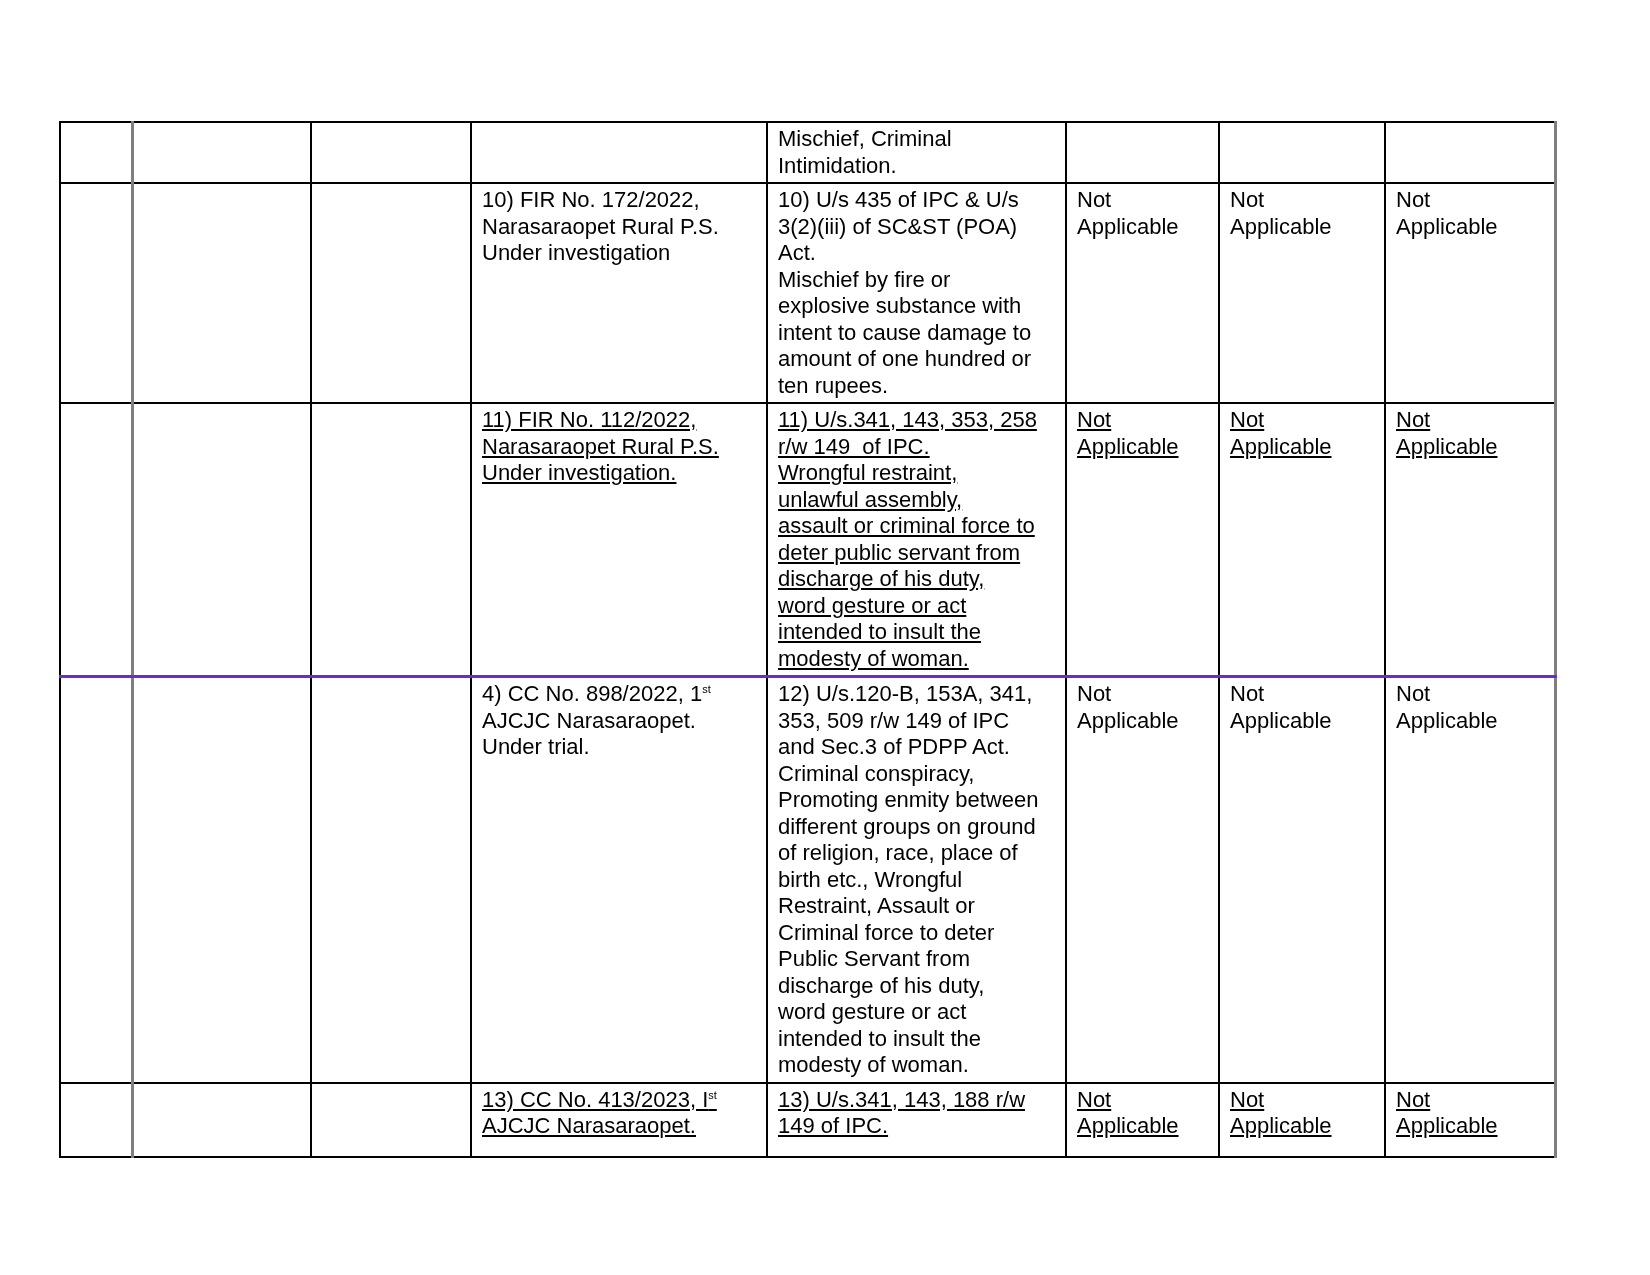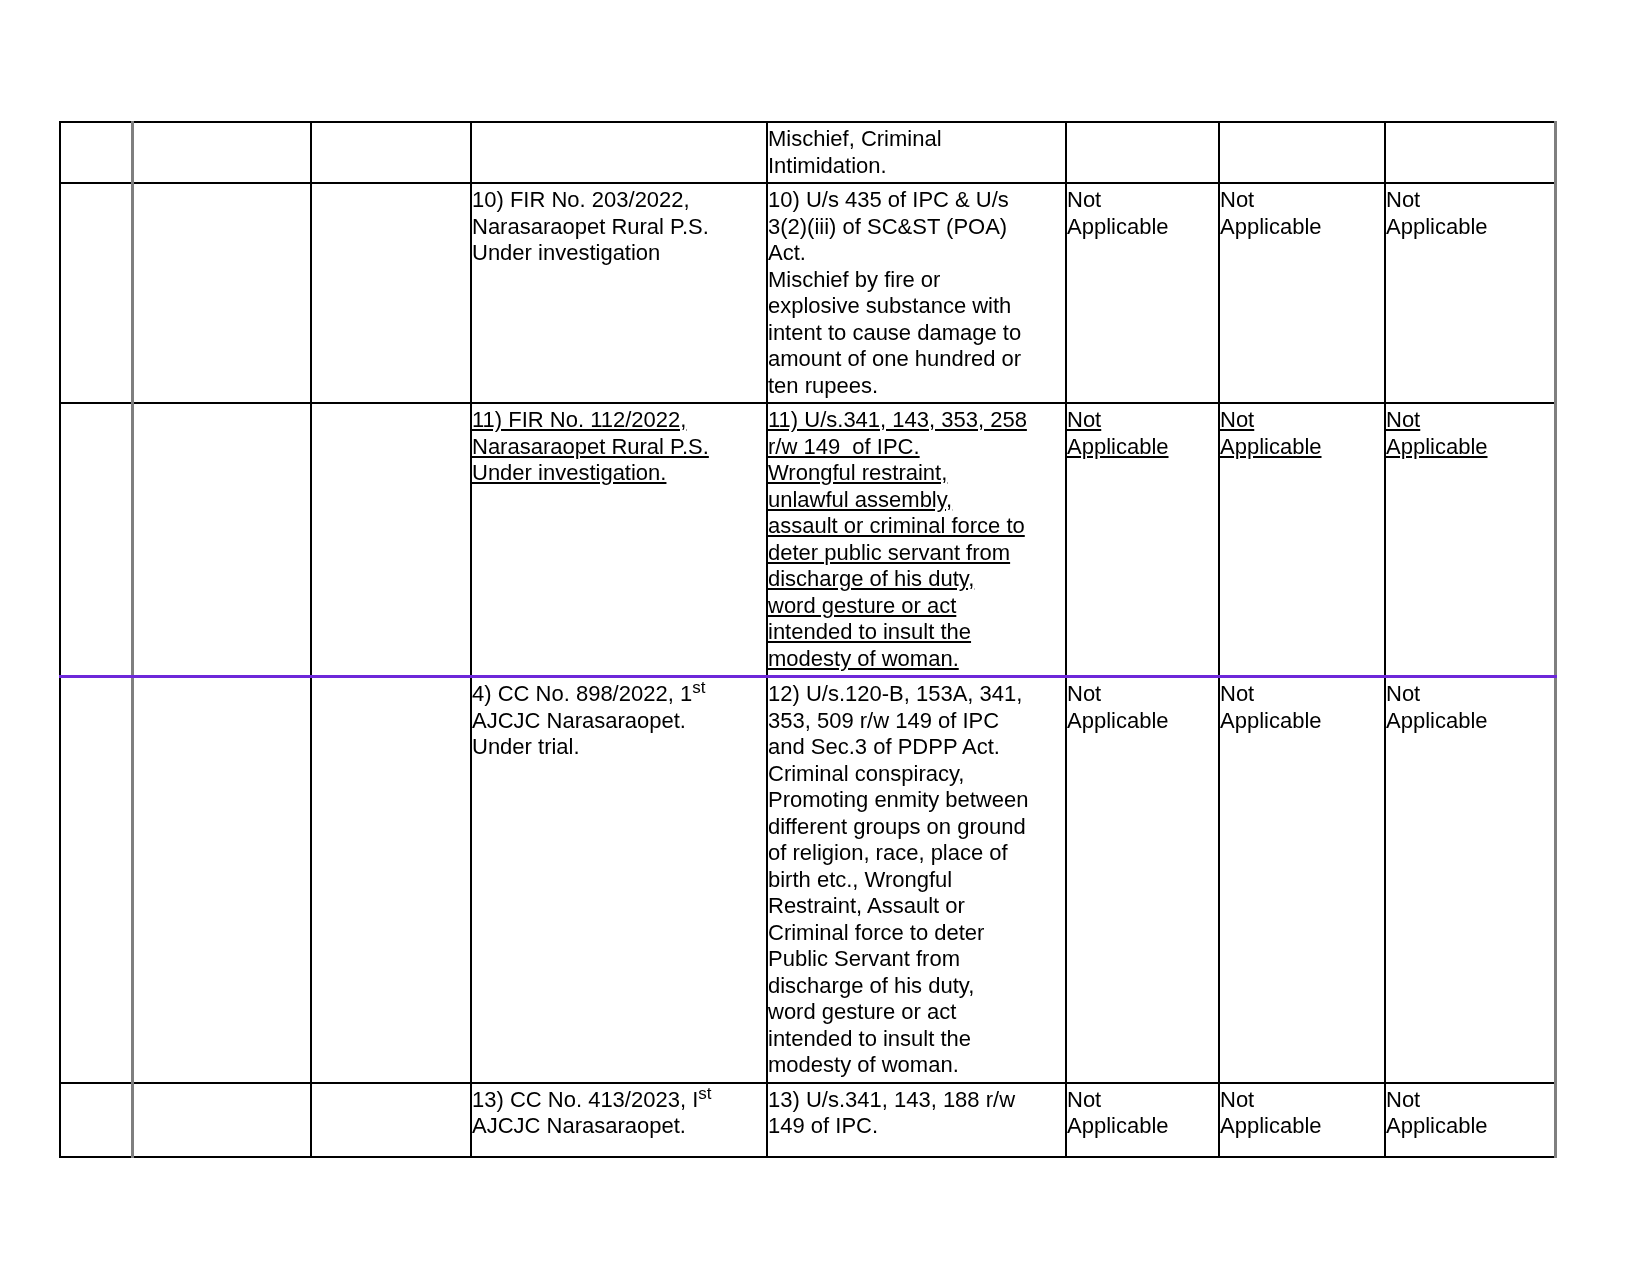--- a/index.html
+++ b/index.html
@@ -21,42 +21,42 @@
     left: 59px;
     top: 121px;
     width: 1495px;
     border-collapse: collapse;
     table-layout: fixed;
   }
   table.cases td {
     border: 2px solid #000000;
     vertical-align: top;
     text-align: left;
-    padding: 3px 0;
+    padding: 3px 10px;
     font-size: 22px;
     line-height: 26.5px;
     white-space: pre-wrap;
     overflow: hidden;
   }
   
   table.cases td.c1 { border-right: 3px solid #7f7f7f; }
   table.cases td.c2 { border-left: 3px solid #7f7f7f; }
   table.cases tr.row-11 td { border-bottom: 3px solid #6d28d9; text-decoration: underline; }
   table.cases tr.row-12 td { border-top: 3px solid #7f7f7f; }
   table.cases td.c8 { border-right: 3px solid #7f7f7f; }
   table.cases sup.ord {
-    font-size: 17px;
+    font-size: 11px;
     line-height: 0;
     vertical-align: super;
   }
   tr.row-partial { height: 61px; }
   tr.row-10 { height: 218px; }
   tr.row-11 { height: 267px; }
   tr.row-12 { height: 405px; }
-  tr.row-13 { height: 74px; }
+  tr.row-13 { height: 74px; text-decoration: underline; }
 </style>
 </head>
 <body>
 
 <div class="page">
   <table class="cases">
     <colgroup>
       <col style="width:72px">
       <col style="width:179px">
       <col style="width:160px">
@@ -75,21 +75,21 @@
         <td class="c5">Mischief, Criminal
 Intimidation.</td>
         <td class="c6"></td>
         <td class="c7"></td>
         <td class="c8"></td>
       </tr>
       <tr class="row-10">
         <td class="c1"></td>
         <td class="c2"></td>
         <td class="c3"></td>
-        <td class="c4"><span>10) FIR No. 203/2022,
+        <td class="c4"><span>10) FIR No. 172/2022,
 Narasaraopet Rural P.S.
 Under investigation</span><sup class="ord"></sup><span></span></td>
         <td class="c5">10) U/s 435 of IPC &amp; U/s
 3(2)(iii) of SC&amp;ST (POA)
 Act.
 Mischief by fire or
 explosive substance with
 intent to cause damage to
 amount of one hundred or
 ten rupees.</td>

